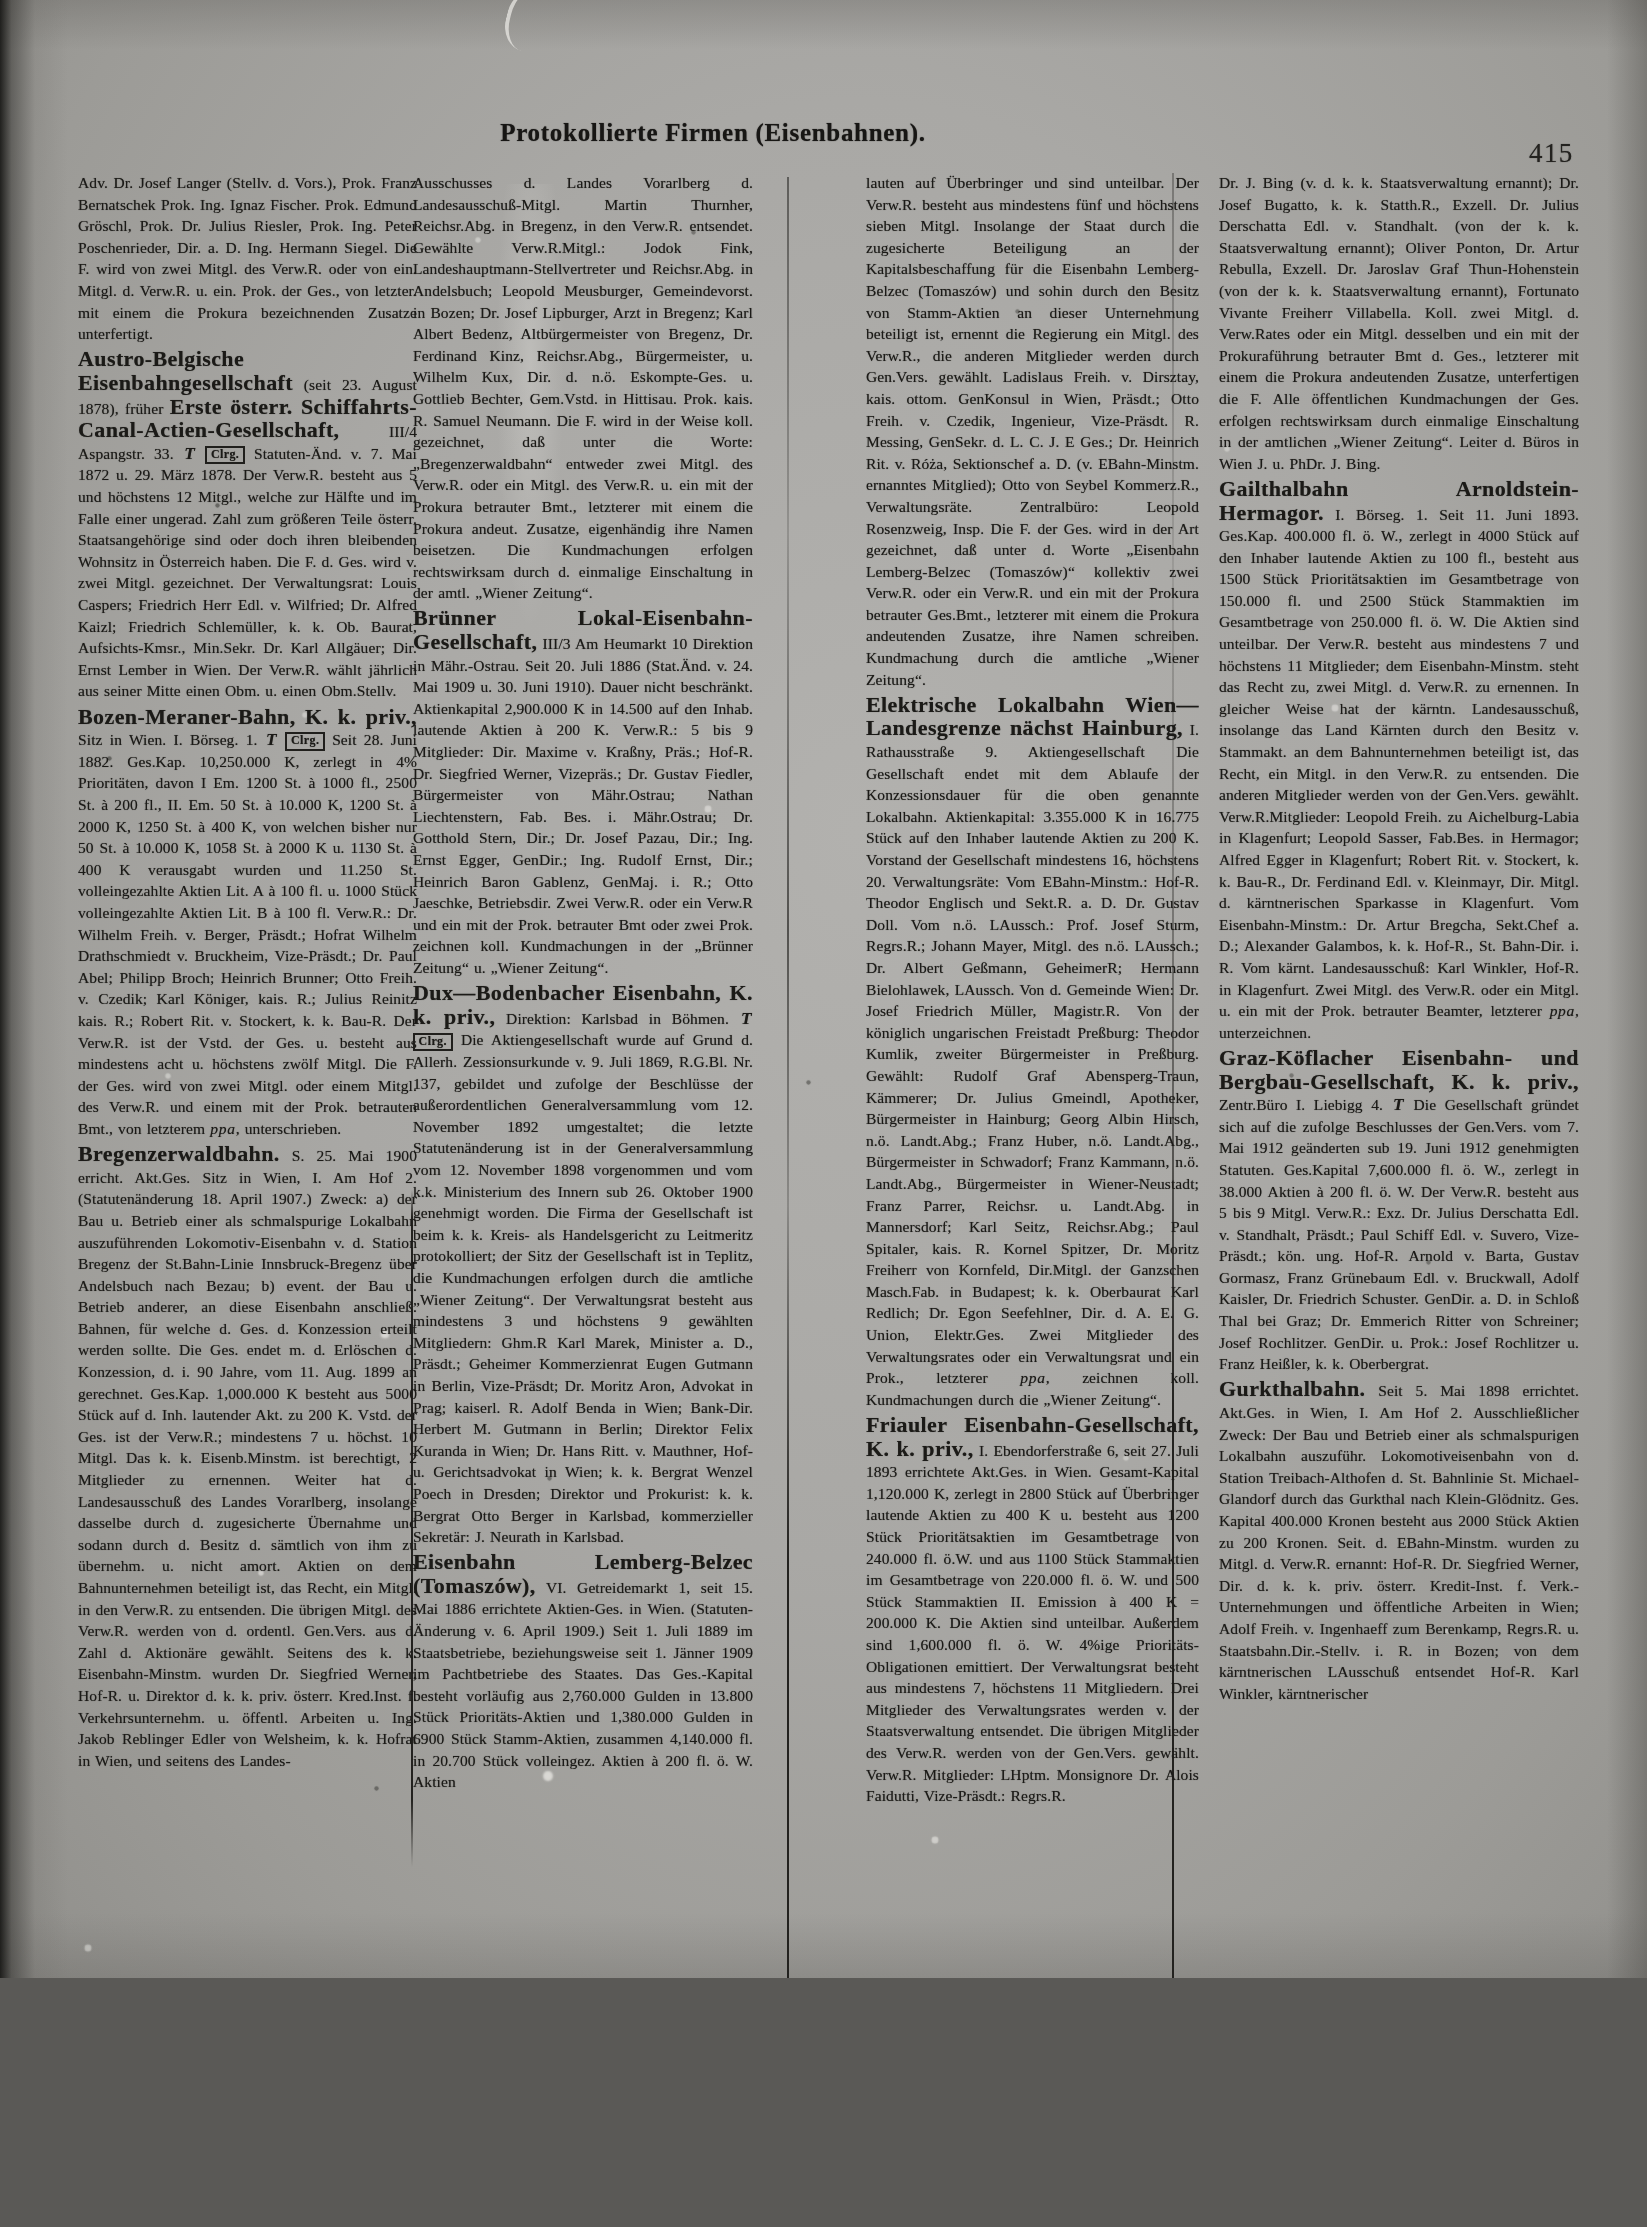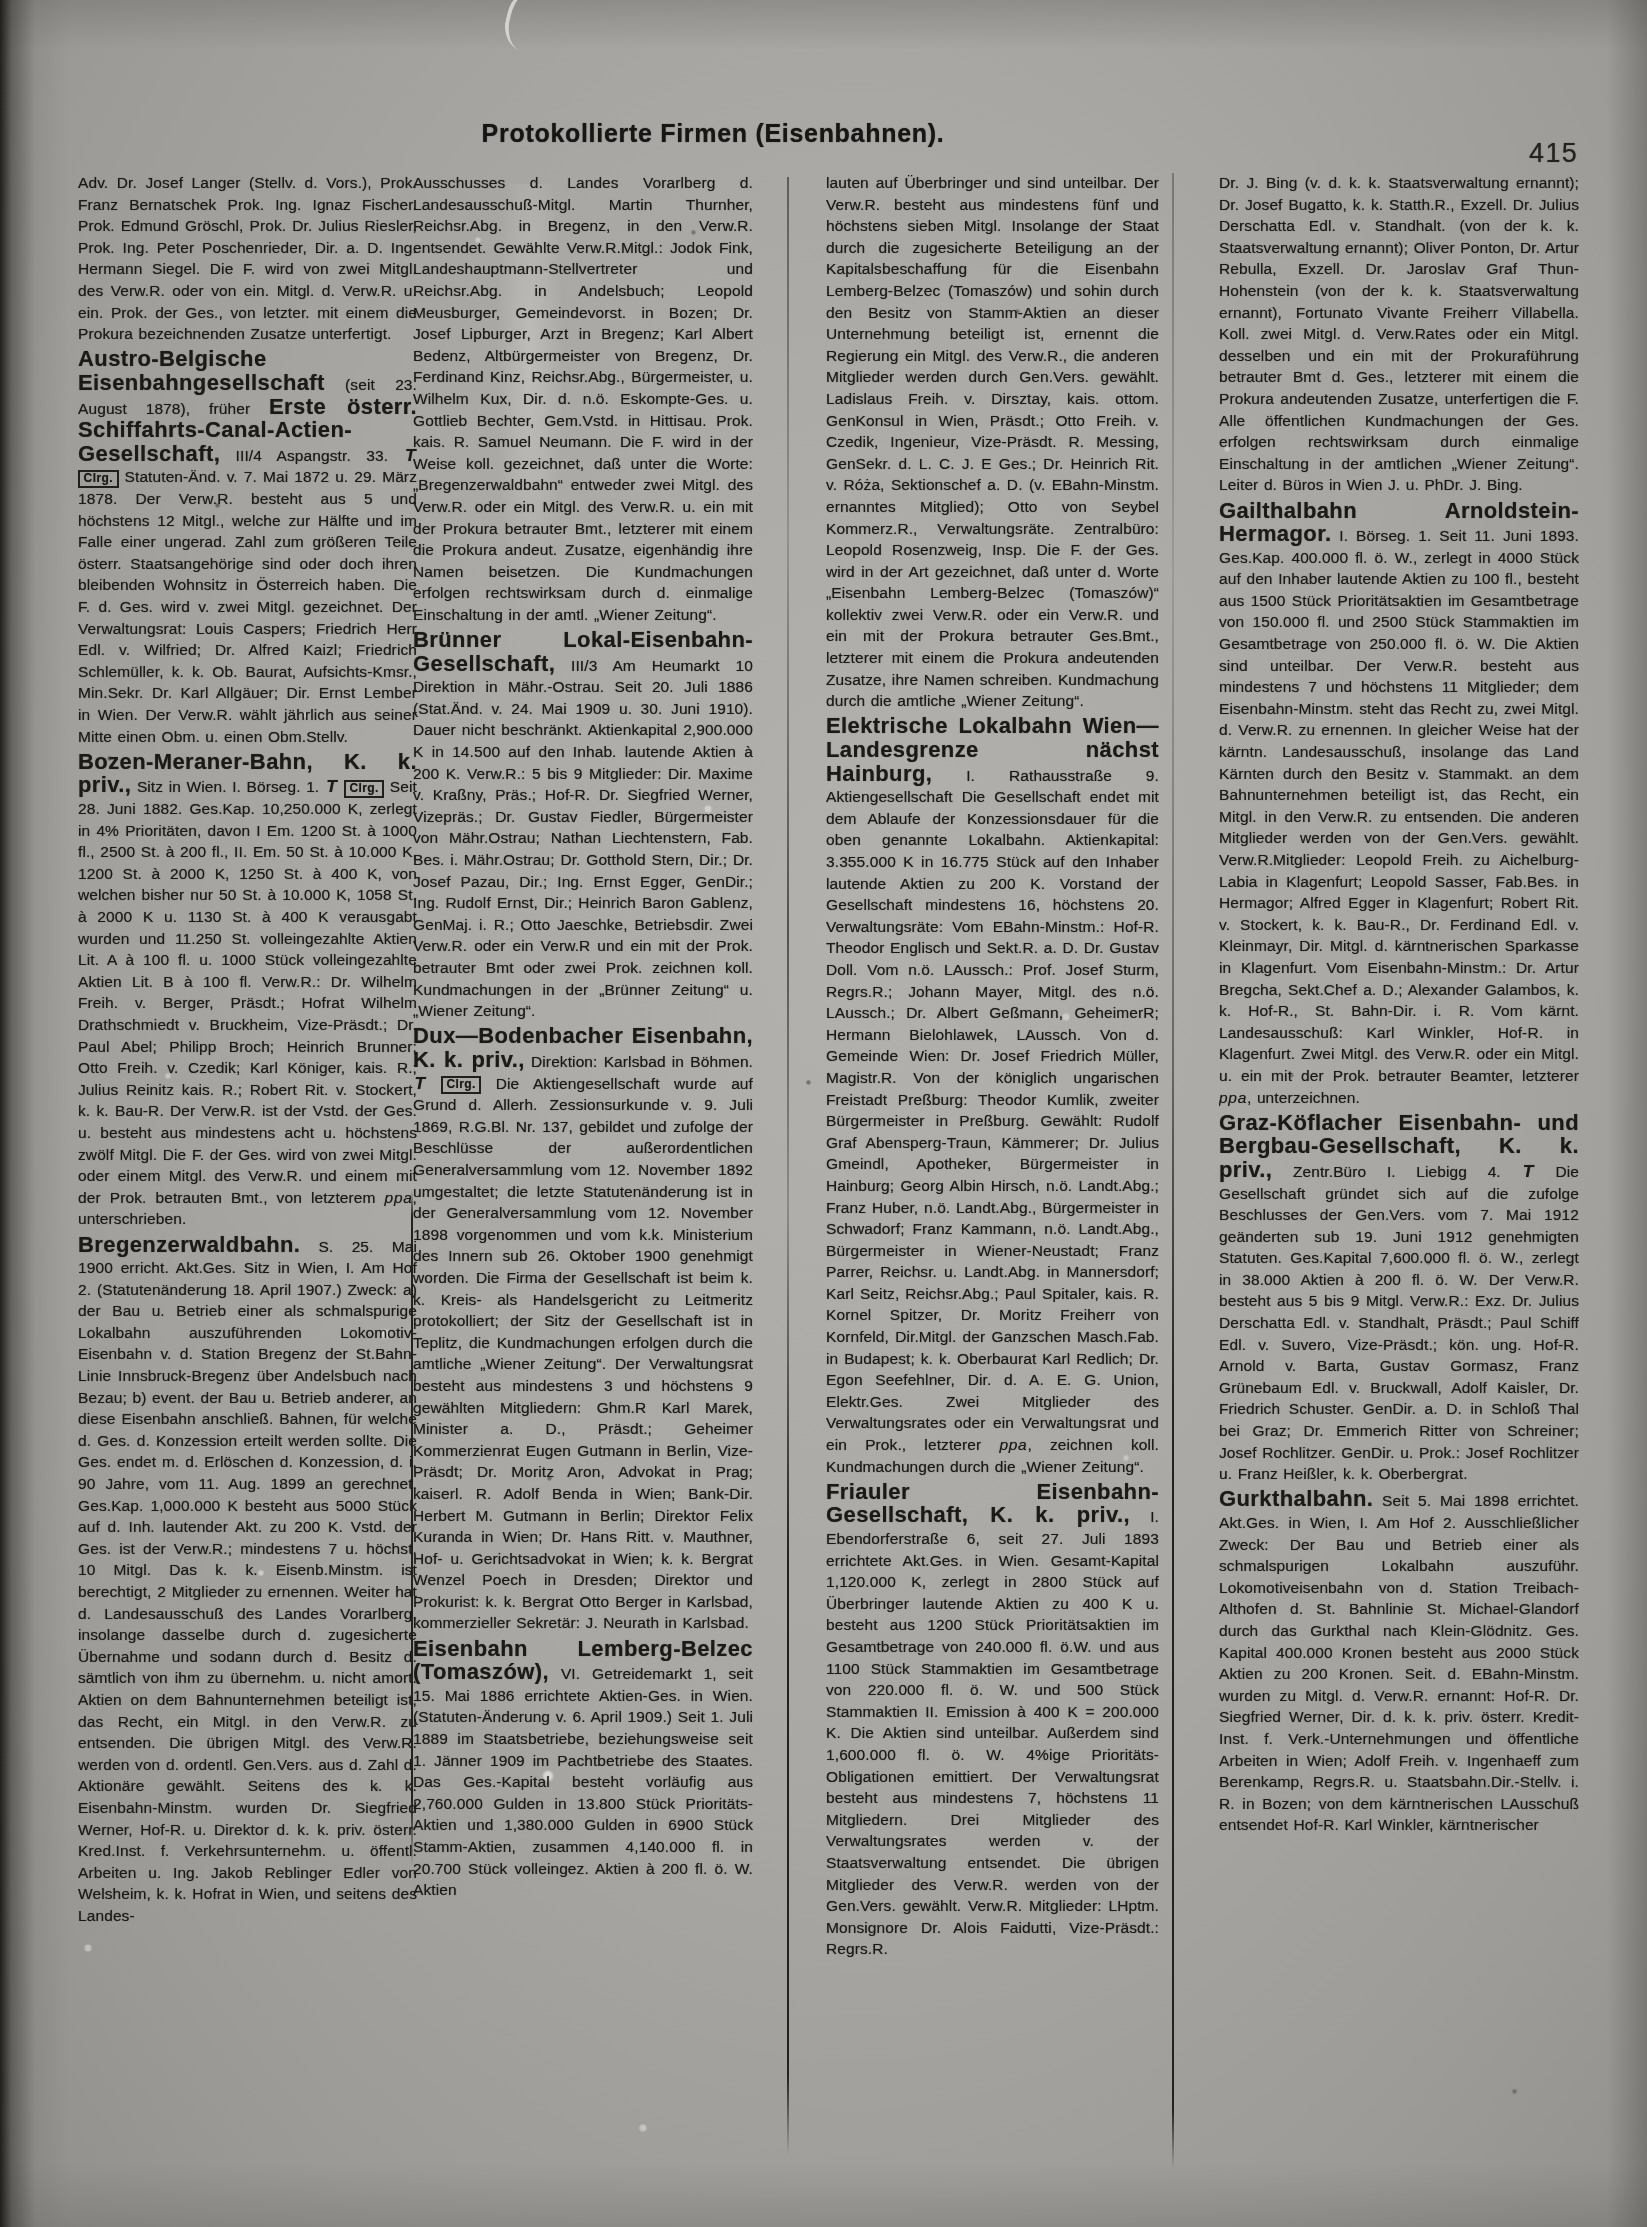--- a/index.html
+++ b/index.html
@@ -1,18 +1,18 @@
 <!DOCTYPE html>
 <html style="font-size:11.5px"><head>
 <meta charset="utf-8">
 <style>
   html,body{margin:0;padding:0;background:#5a5956;}
   .page{
-    position:relative;width:1647px;height:2227px;overflow:hidden;
-    font-family:Liberation Sans, sans-serif;
+    position:relative;width:1647px;height:1978px;overflow:hidden;
+    font-family:Liberation Serif, serif;
     background:
       linear-gradient(90deg, rgba(22,22,20,.92) 0px, rgba(52,51,48,.55) 11.5px, rgba(110,108,104,.22) 35px, rgba(110,108,104,0) 68px),
       linear-gradient(270deg, rgba(72,70,66,.38) 0px, rgba(72,70,66,0) 40px),
       linear-gradient(180deg, rgba(88,86,82,.30) 0px, rgba(88,86,82,0) 50px),
       linear-gradient(0deg, rgba(88,86,82,.25) 0px, rgba(88,86,82,0) 65px),
       radial-gradient(ellipse at 52% 42%, #b2b1ae 0%, #a9a8a5 45%, #9c9b97 78%, #908f8b 100%);
   }
   .title{
     position:absolute;left:713px;top:119px;transform:translateX(-50%);
     font-size:25px;font-weight:bold;letter-spacing:0.7px;color:#171614;
@@ -23,21 +23,21 @@
     text-shadow:0 0 1.1px rgba(25,24,21,.6);letter-spacing:1.4px;
   }
   .col{
     position:absolute;top:172px;text-align:justify;
     font-size:15.5px;line-height:21.6px;color:#1b1a17;
     text-shadow:0 0 0.9px rgba(28,27,24,.62);
     word-spacing:1.1px;letter-spacing:0.1px;height:2018px;overflow:hidden;
   }
   .c1{left:78px;width:339px;}
   .c2{left:413px;width:340px;}
-  .c3{left:826px;width:333px;}
+  .c3{left:866px;width:333px;}
   .c4{left:1219px;width:360px;}
   .para{margin:0 0 2.9px 0;position:relative;}
   .entry{margin-top:3.6px;}
   .firm{font-weight:bold;font-size:22px;letter-spacing:0.4px;}
   .tel{font-weight:bold;font-size:17.3px;font-style:italic;padding:0 1.4px;}
   .box{
     display:inline-block;border:2.2px solid #201f1c;padding:0 3.6px 0.7px 3.6px;
     font-weight:bold;font-size:12px;line-height:13.7px;vertical-align:0.7px;
     letter-spacing:0.4px;
   }

